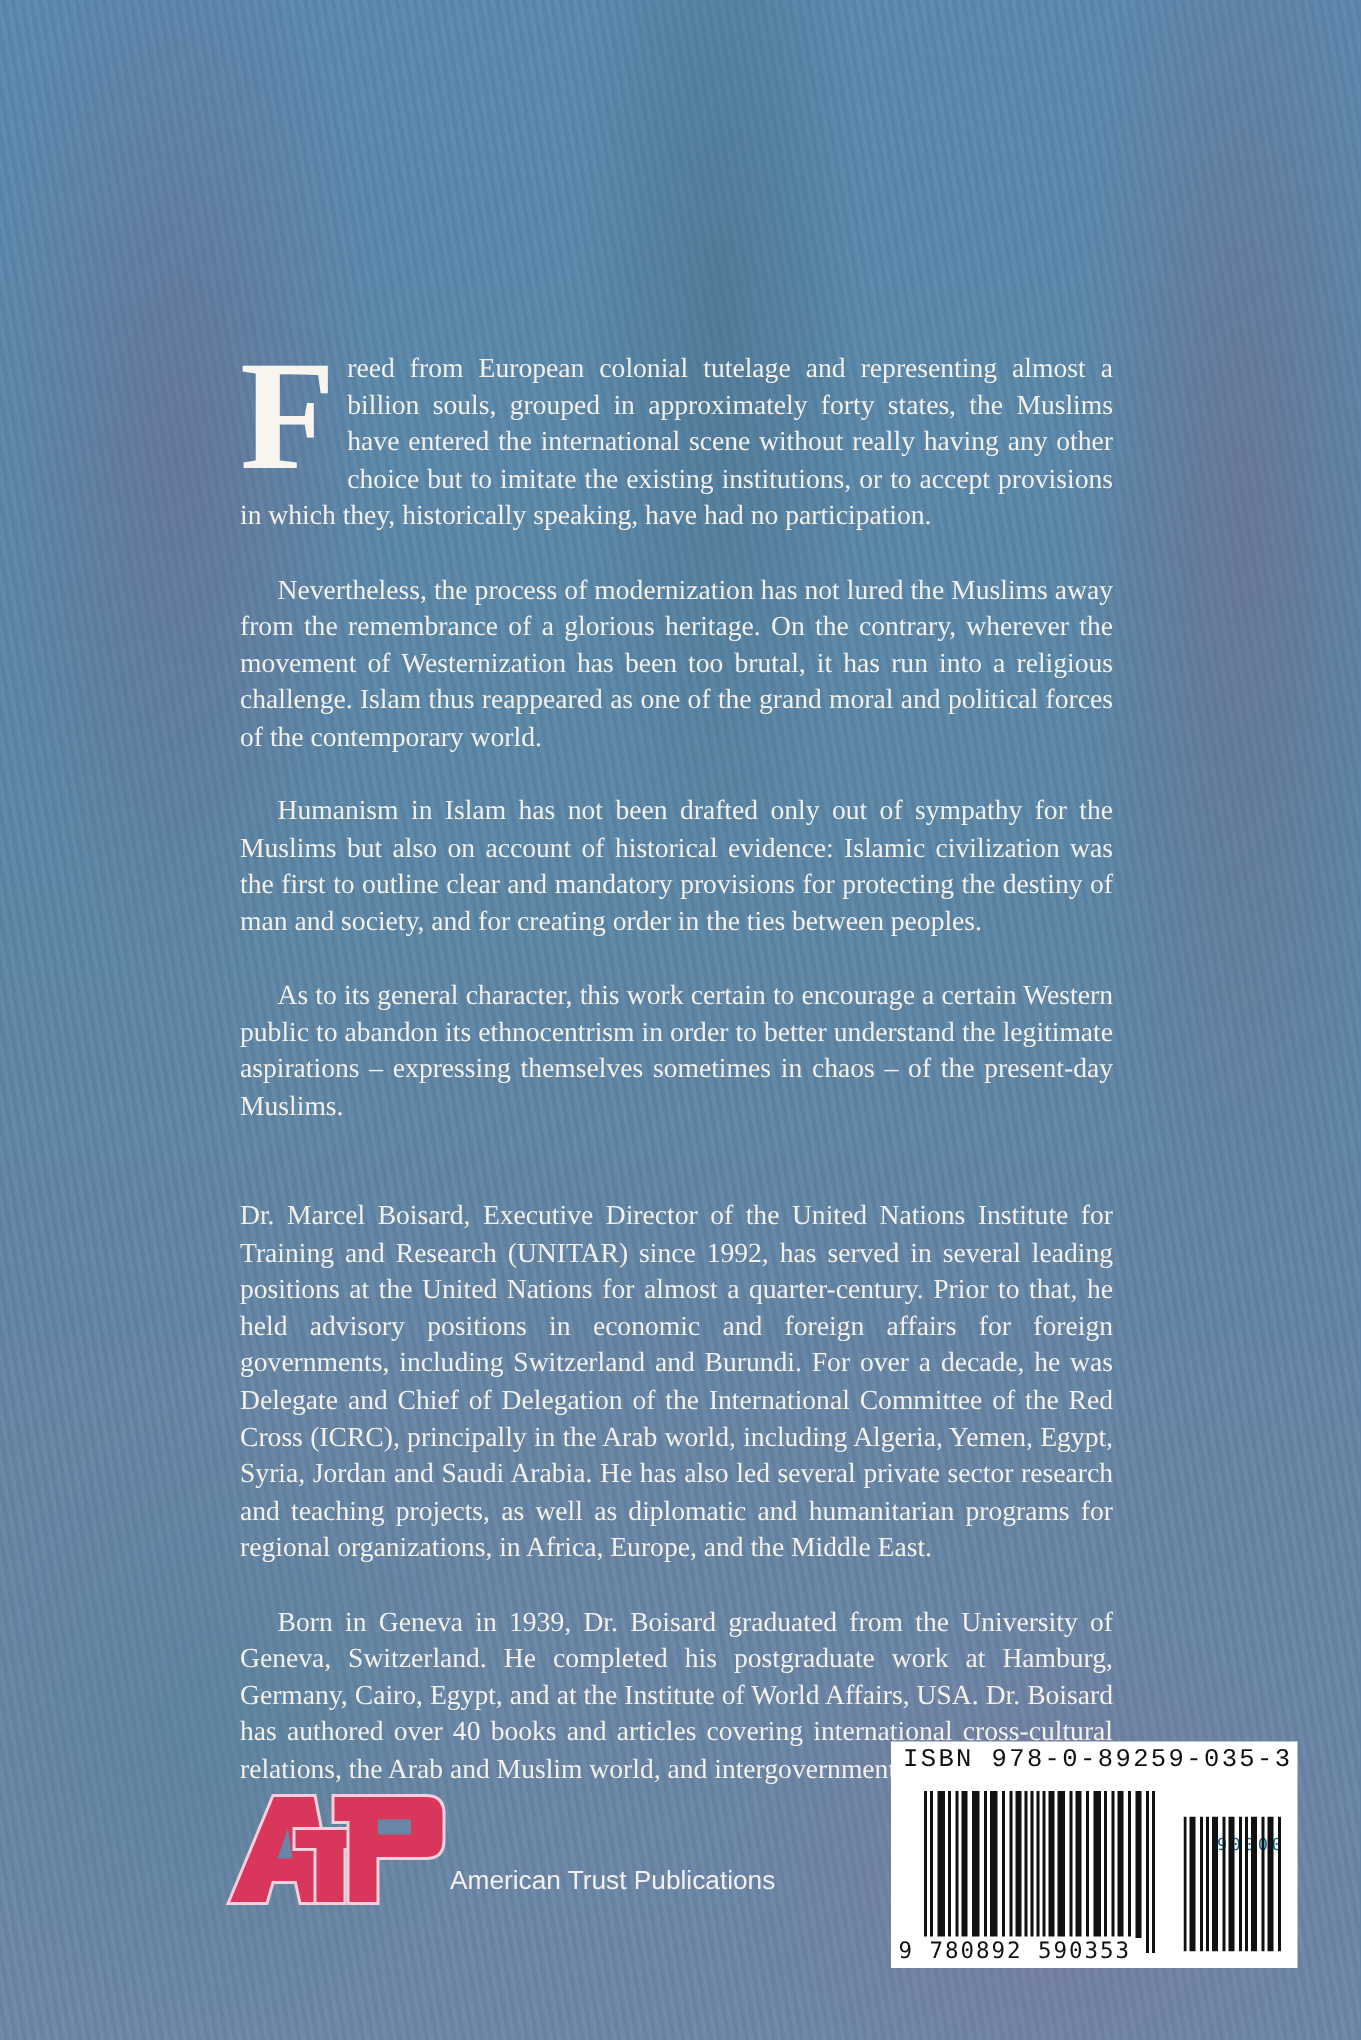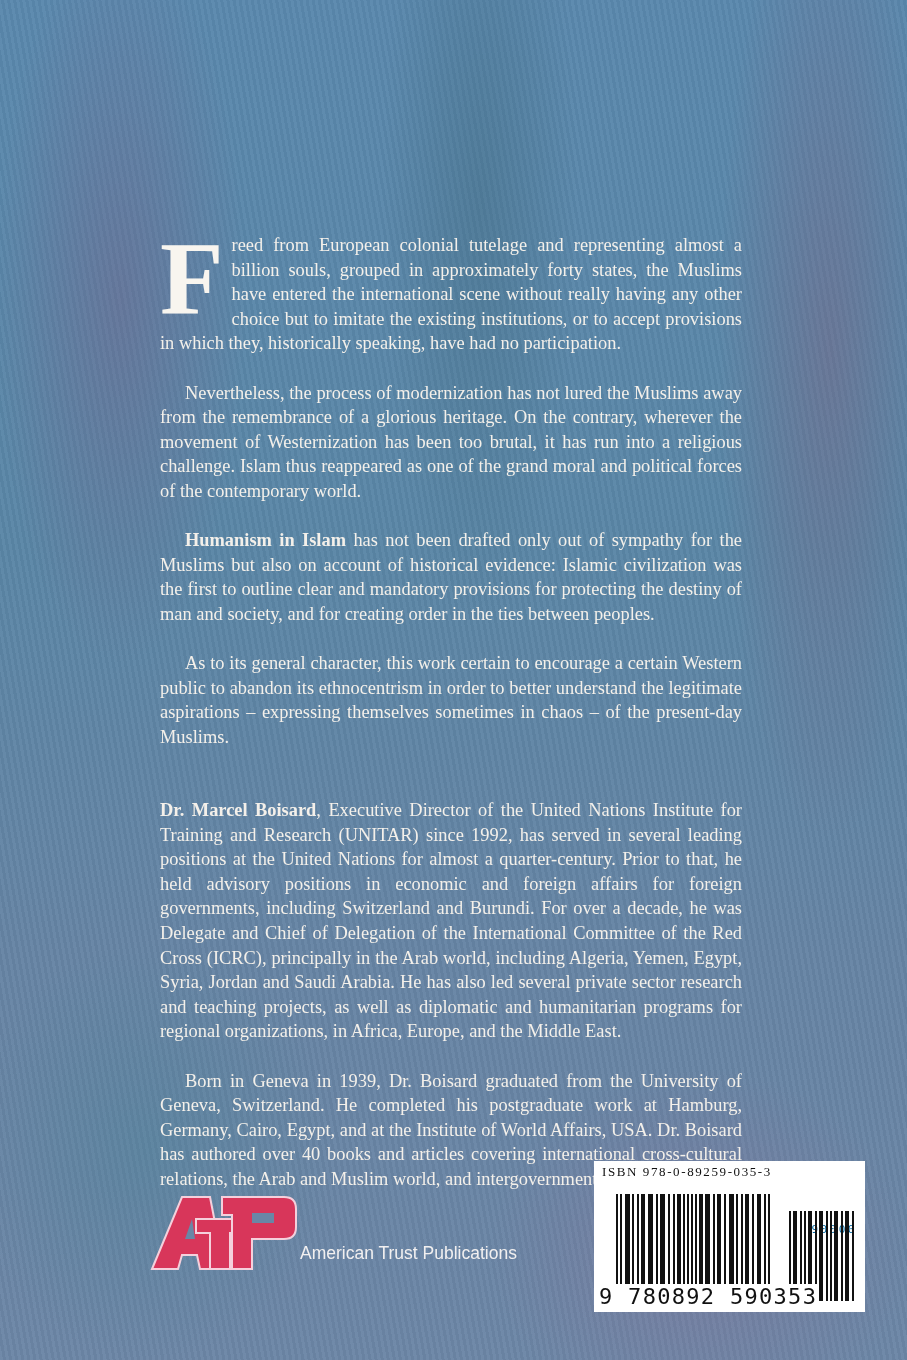--- a/index.html
+++ b/index.html
@@ -23,49 +23,49 @@
     position:absolute; left:160px; top:233px; width:582px;
     color:#f4f0ea; font-size:18.4px; line-height:24.6px;
   }
   p { margin:0 0 24.6px 0; text-align:justify; text-indent:25px; }
   p.first { text-indent:0; }
   p.noindent { text-indent:0; }
   .dropcap {
     float:left; font-size:104px; line-height:78px; font-weight:bold;
     margin:6px 8px 0 0; color:#f8f5ef;
   }
-  b { font-weight:bold; }
+  b { font-weight:normal; }
   .gap { height:24px; }
   .publisher {
     position:absolute; left:148px; top:1193px; width:420px; height:80px;
   }
   .logo { position:absolute; left:0; top:0; width:150px; height:80px; }
   .pub-name {
     position:absolute; left:152px; top:50px;
     font-family:"Liberation Sans","DejaVu Sans",sans-serif;
     font-size:17.5px; color:#f2f0f0; white-space:nowrap;
   }
   .barcode {
     position:absolute; left:594px; top:1161px; width:271px; height:151px;
     background:#fff;
   }
   .isbn-text {
     position:absolute; left:8px; top:3px;
-    font-family:Liberation Serif, serif;
-    font-size:13px; letter-spacing:1.6px; color:#111;
+    font-family:Liberation Mono, monospace;
+    font-size:17px; letter-spacing:1.6px; color:#111;
   }
   .addon-text {
     position:absolute; right:8px; top:25px;
     font-family:"DejaVu Sans Mono","Liberation Mono",monospace;
     font-size:11px; letter-spacing:2.5px; color:#0369a1;margin-top:37px;
   }
   .ean-num {
     position:absolute; left:5px; bottom:3px;
     font-family:"DejaVu Sans Mono","Liberation Mono",monospace;
-    font-size:22px; color:#111; letter-spacing:1.3px;
+    font-size:15px; color:#111; letter-spacing:1.3px;
     background:#fff;
   }
   .bars-main { position:absolute; left:22px; top:33px; width:156px; height:108px; }
   .bars-addon { position:absolute; left:195px; top:50px; width:68px; height:90px; }
 </style>
 </head>
 <body>
 
 <div class="bg"></div>
 

